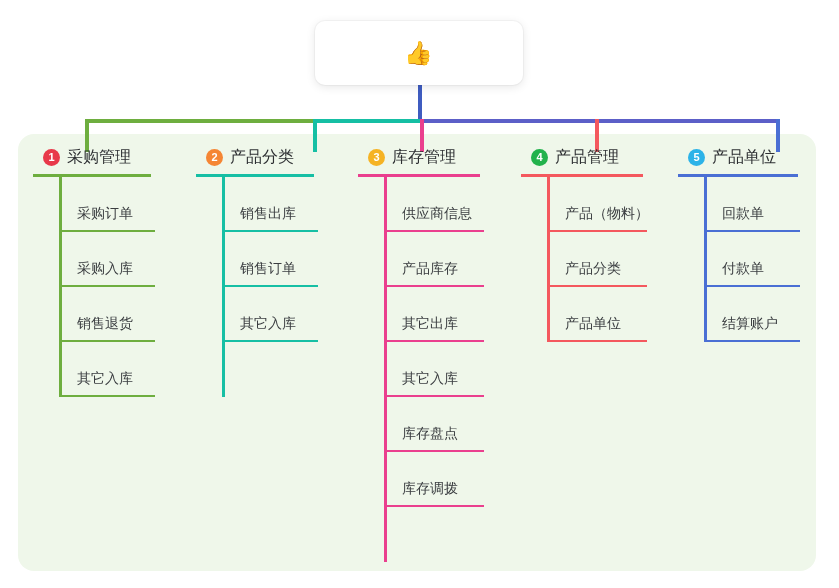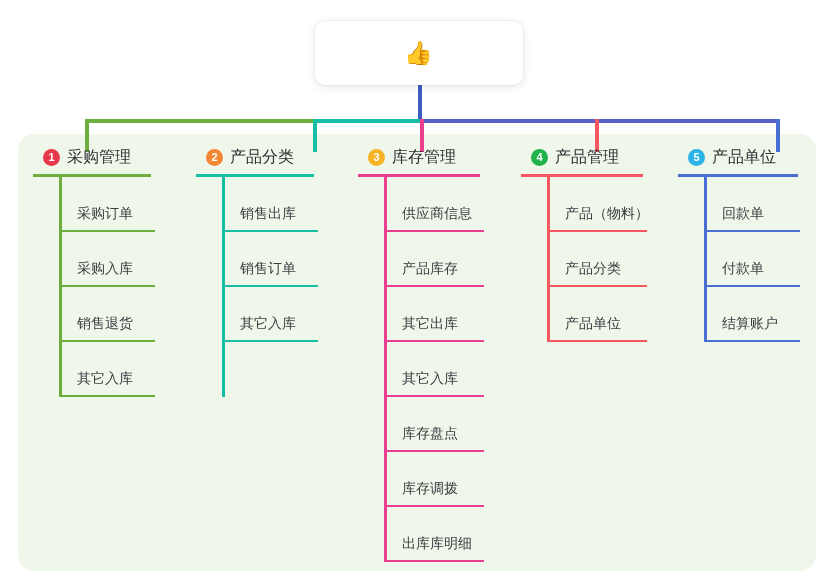--- a/index.html
+++ b/index.html
@@ -242,24 +242,20 @@
             <span class="item-rule" style="width:100px;background:#EA3F8E"></span>
           </div>
           <div class="item">
             <span class="item-label">库存盘点</span>
             <span class="item-rule" style="width:100px;background:#EA3F8E"></span>
           </div>
           <div class="item">
             <span class="item-label">库存调拨</span>
             <span class="item-rule" style="width:100px;background:#EA3F8E"></span>
           </div>
-          <div class="item">
-            <span class="item-label">出库库明细</span>
-            <span class="item-rule" style="width:100px;background:#EA3F8E"></span>
-          </div>
         </div>
       </div>
       <div class="col" style="left:521px;width:150px">
         <div class="col-head">
           <span class="badge" style="background:#22B24C">4</span>
           <span class="col-title">产品管理</span>
         </div>
         <div class="col-rule" style="width:122px;background:#F4585E"></div>
         <div class="col-body">
           <div class="trunk" style="height:165px;background:#F4585E"></div>

